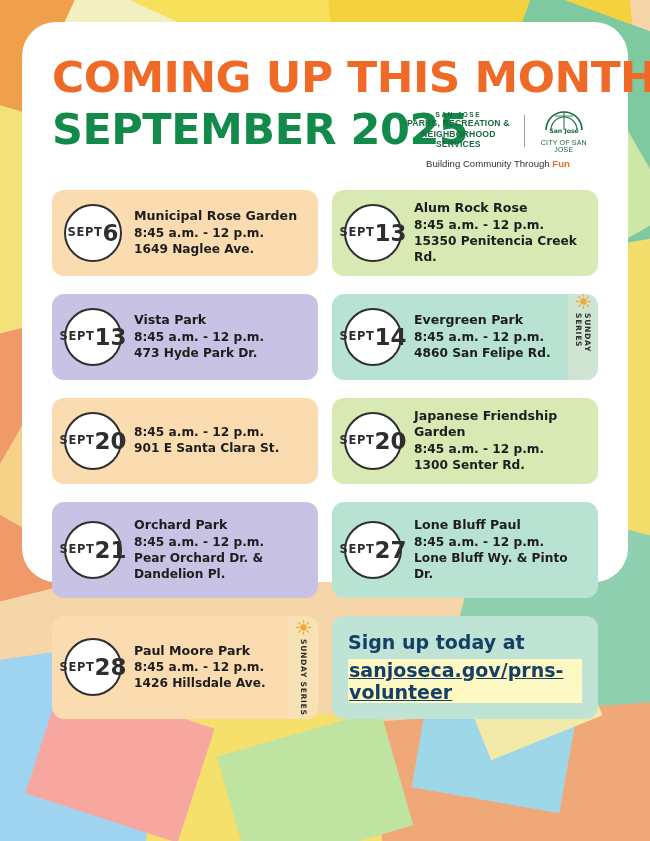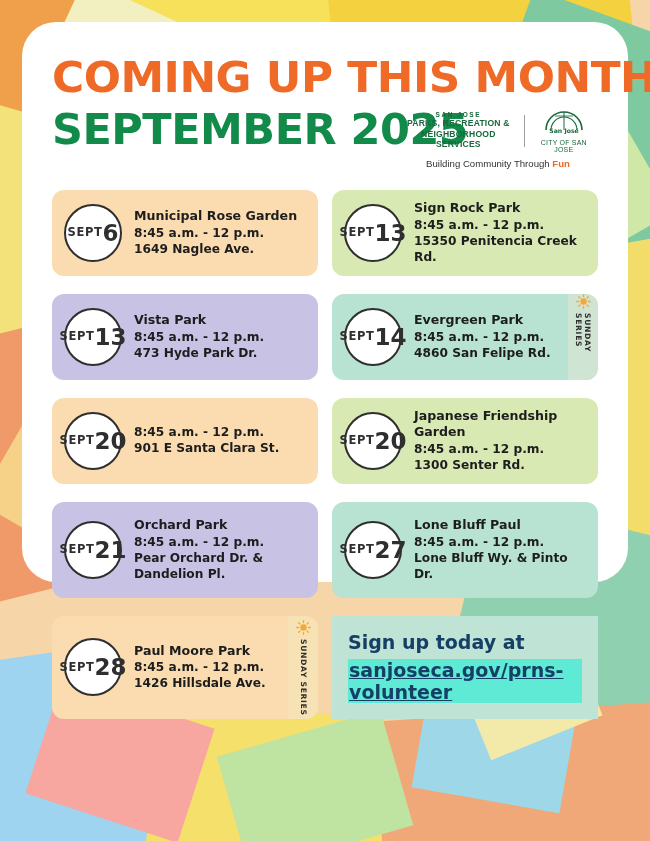--- a/index.html
+++ b/index.html
@@ -145,21 +145,21 @@
   .sunday .lbl {
     writing-mode: vertical-rl;
     font-family: "DejaVu Sans", sans-serif;
     font-weight: 700; font-size: 7.6px; letter-spacing: .7px;
     color: #2f2f2f;
   }
   .sun-icon { width: 15px; height: 15px; position: relative; }
 
   
   .signup {
-    border-radius: 0;
+    border-radius: 12px;
     background: #bfe3d4;
     padding: 16px 16px;
     display: flex; flex-direction: column; justify-content: center;
     min-height: 86px;
   }
   .signup .l1 {
     font-family: "DejaVu Sans", sans-serif;
     font-weight: 700; font-size: 19px; color:#153f66; line-height:1.1;
   }
   .signup .l2 {
@@ -244,21 +244,21 @@
         <div class="addr">1649 Naglee Ave.</div>
       </div>
     </div>
 
     <div class="ev" style="background: rgb(217, 233, 180);">
       <div class="badge">
         <span class="m">SEPT</span>
         <span class="d">13</span>
       </div>
       <div class="info">
-        <div class="name">Sign Rock Park</div>
+        <div class="name">Alum Rock Rose</div>
         <div class="time">8:45 a.m. - 12 p.m.</div>
         <div class="addr">15350 Penitencia Creek Rd.</div>
       </div>
     </div>
 
     <div class="ev" style="background: rgb(200, 195, 228);">
       <div class="badge">
         <span class="m">SEPT</span>
         <span class="d">13</span>
       </div>
@@ -372,17 +372,17 @@
               <line x1="10.9" y1="4.1" x2="12.3" y2="2.7"></line>
             </g>
           </svg>
         </span>
         <span class="lbl">SUNDAY SERIES</span>
       </div>
     </div>
 
     <div class="signup" style="background: rgb(191, 227, 212);">
       <div class="l1">Sign up today at</div>
-      <a class="l2" style="background: #5eead4;">sanjoseca.gov/prns-volunteer</a>
+      <a class="l2" style="background: #fef9c3;">sanjoseca.gov/prns-volunteer</a>
     </div>
 
   </div>
 </div>
 
 </body></html>

